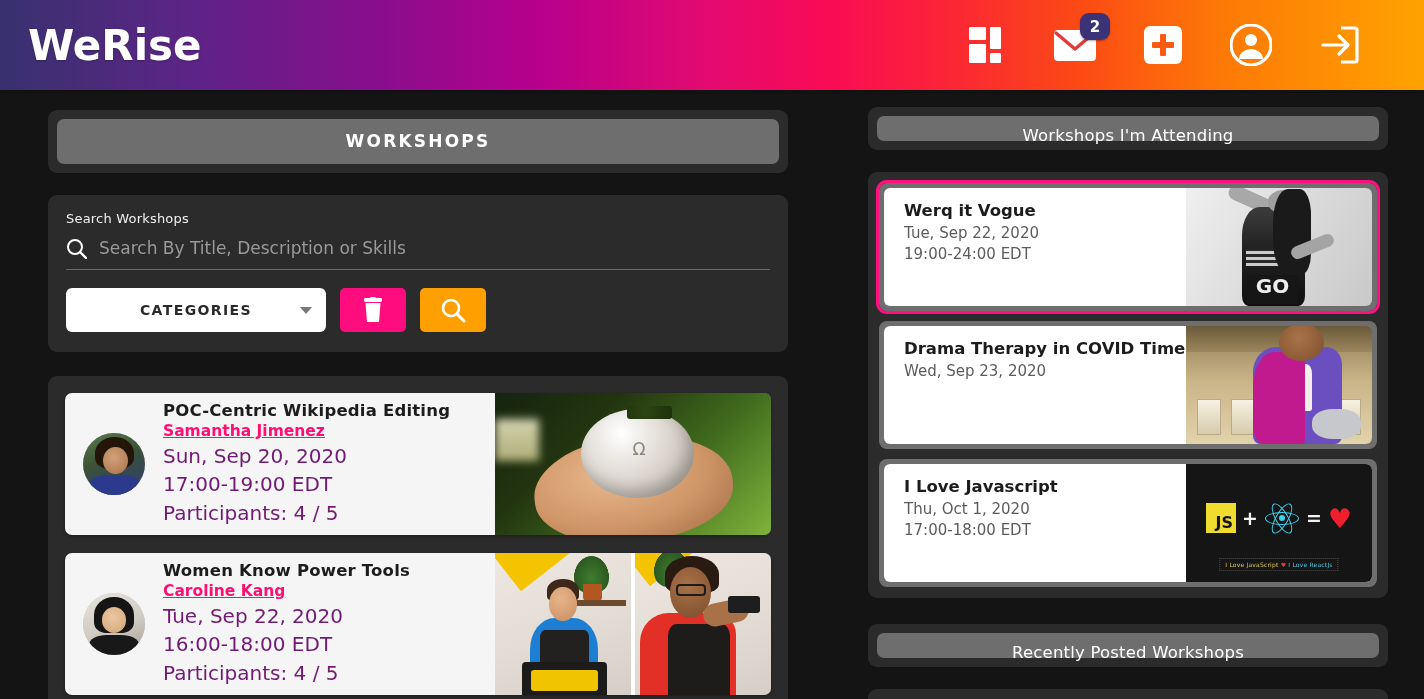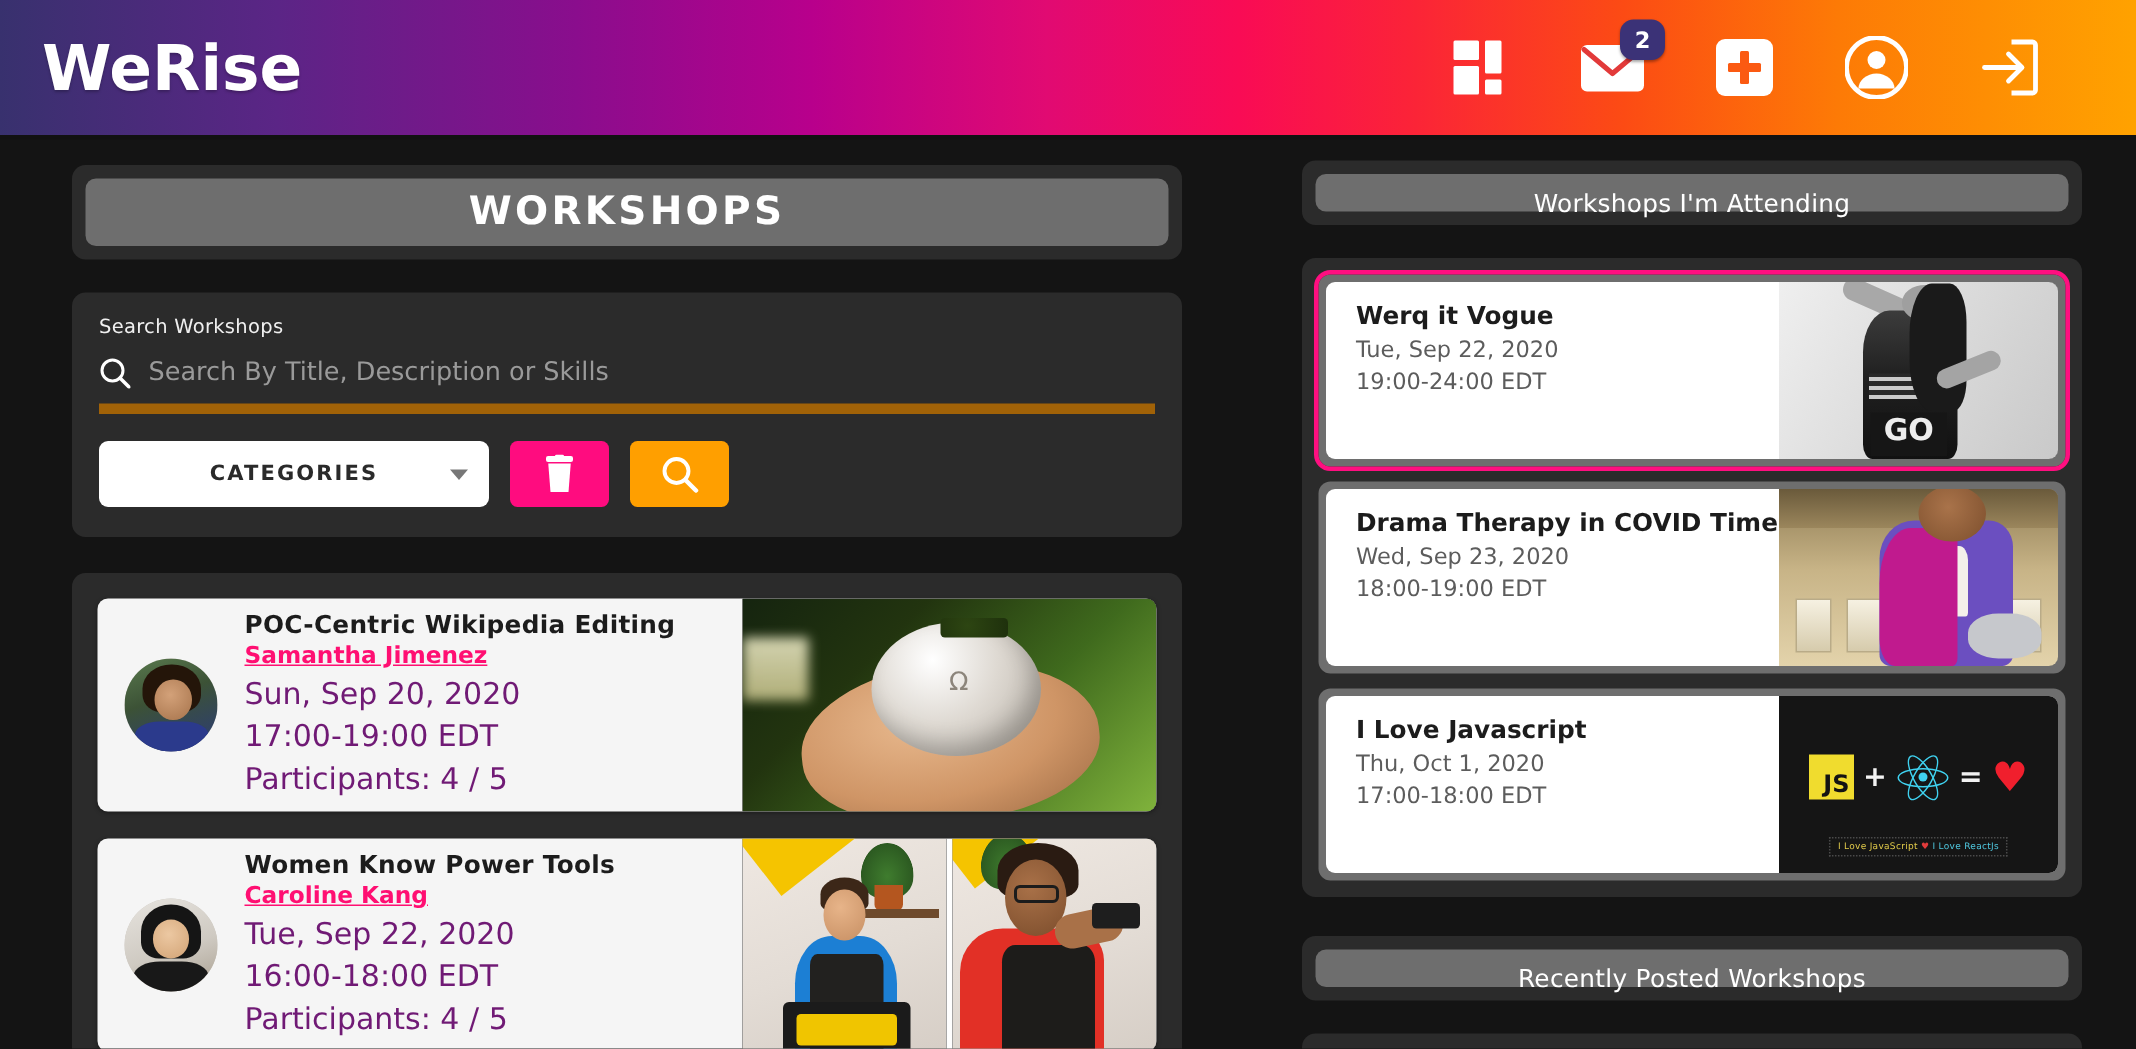--- a/index.html
+++ b/index.html
@@ -109,21 +109,21 @@
   .titlebar {
     background: #6e6e6e;
     border-radius: 7px;
     color: #ffffff;
     text-align: center;
     user-select: none;
   }
   .titlebar.big {
     height: 45px;
     line-height: 45px;
-    font-size: 26px;
+    font-size: 17px;
     letter-spacing: 2.2px;
     font-weight: bold;
   }
   .titlebar.small {
     height: 25px;
     line-height: 39px;
     font-size: 16.5px;
     letter-spacing: .2px;
   }
 
@@ -137,21 +137,21 @@
   .search-label {
     color: #f0f0f0;
     font-size: 13px;
     margin-bottom: 10px;
     letter-spacing: .2px;
   }
   .search-row {
     display: flex;
     align-items: center;
     gap: 12px;
-    border-bottom: 7px solid #a16207;
+    border-bottom: 1px solid #a16207;
     padding-bottom: 9px;
     margin-bottom: 18px;
   }
   .search-row svg { flex: none; }
   .search-input {
     flex: 1;
     background: transparent;
     border: none;
     outline: none;
     color: #e8e8e8;
@@ -849,21 +849,20 @@
             </div>
           </div>
         </div>
       </div>
 
       <div class="acard-wrap">
         <div class="acard">
           <div class="acard-info">
             <div class="atitle">Drama Therapy in COVID Times</div>
             <div class="ameta">Wed, Sep 23, 2020</div>
-            <div class="ameta">18:00-19:00 EDT</div>
           </div>
           <div class="acard-img">
             <div class="ph img-drama">
               <div class="d-ceiling"></div>
               <div class="d-lamp1"></div>
                 <div class="d-lamp2"></div>
                 <div class="d-lamp3"></div>
               <div class="d-body"></div>
                 <div class="d-white"></div>
                 <div class="d-scarf"></div>

